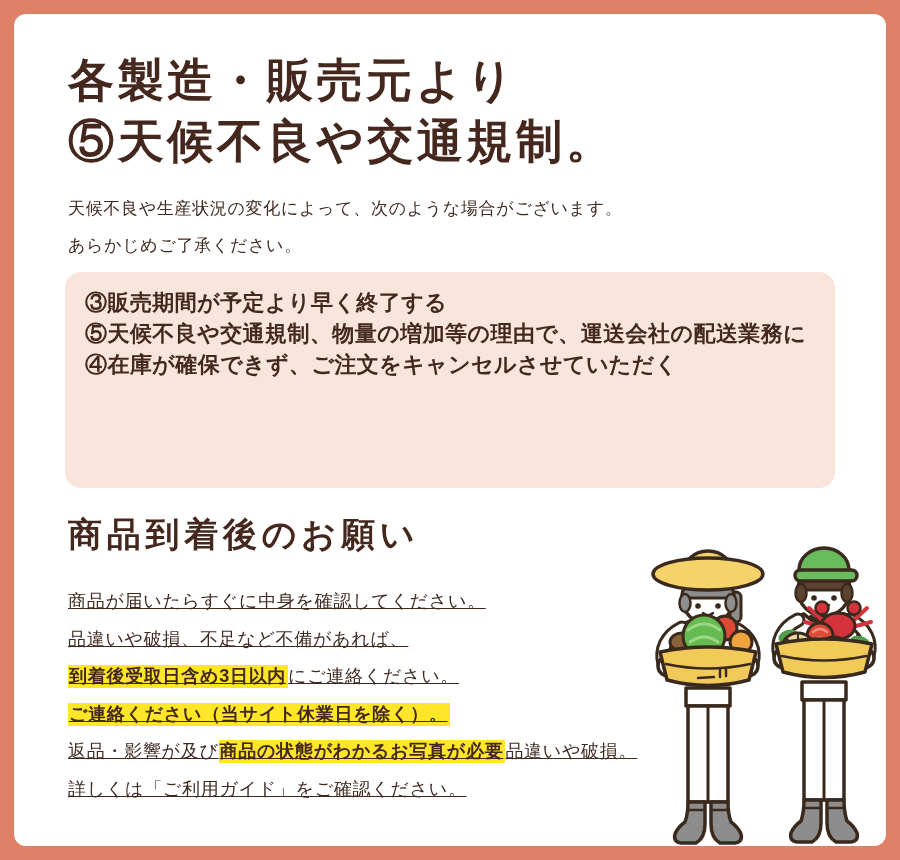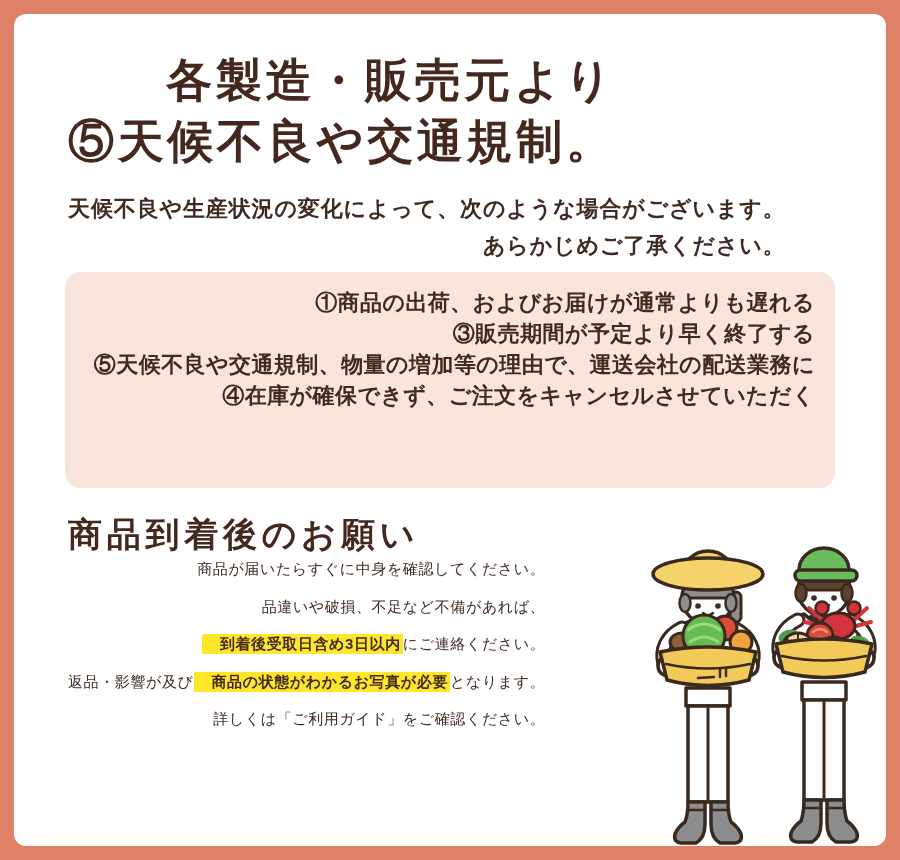--- a/index.html
+++ b/index.html
@@ -5,32 +5,32 @@
   * { margin:0; padding:0; box-sizing:border-box; }
   html,body { width:900px; height:860px; }
   body { font-family:"Liberation Sans", sans-serif; }
 
   .page {
     position:relative; width:900px; height:860px;
     background:#DF8166;
   }
   .content {
     position:absolute; left:14px; top:14px; right:14px; bottom:14px;
-    background:#FFFFFF; border-radius:12px; overflow:hidden;text-align:right;
+    background:#FFFFFF; border-radius:12px; overflow:hidden;
   }
 
   .main-title {
     position:absolute; left:54px; top:36px;
     font-size:46px; font-weight:700; color:#45281D;
     line-height:61px; letter-spacing:0.08em; white-space:nowrap;
   }
 
   .intro {
     position:absolute; left:54px; top:176px;
-    font-size:22px; color:#3F2A20; font-weight:700;
+    font-size:17px; color:#3F2A20; font-weight:400;
     line-height:37px; letter-spacing:0.04em; white-space:nowrap;
   }
 
   .notice-box {
     position:absolute; left:51px; top:258px;
     width:770px; height:216px;
     background:#F9E5DC; border-radius:16px;
     padding:15px 20px;
   }
   .notice-line {
@@ -38,27 +38,27 @@
     line-height:31px; letter-spacing:0.02em; white-space:nowrap;
   }
 
   .section-heading {
     position:absolute; left:54px; top:498px;
     font-size:34px; font-weight:700; color:#45281D;
     letter-spacing:0.14em; white-space:nowrap;
   }
 
   .after-body {
-    position:absolute; left:54px; top:536px;
-    font-size:15px; color:#3F2A20; font-weight:500;
-    line-height:37.5px; letter-spacing:0.04em; white-space:nowrap;
+    position:absolute; left:54px; top:569px;
+    font-size:18px; color:#3F2A20; font-weight:500;
+    line-height:37.5px; letter-spacing:0.04em; white-space:nowrap;text-decoration:underline;
   }
   .hl {
     background:#FFE629; font-weight:700; color:#43291D;
-    padding:1px 2px 2px 18px;
+    padding:1px 2px 2px 1px;
   }
 
   .illustration {
     position:absolute; left:622px; top:532px; width:250px; height:300px;
   }
 </style>
 </head>
 <body>
 
 <div class="page">
@@ -68,33 +68,33 @@
       <div>各製造・販売元より</div>
       <div>⑤天候不良や交通規制。</div>
     </div>
 
     <div class="intro">
       <div>天候不良や生産状況の変化によって、次のような場合がございます。</div>
       <div>あらかじめご了承ください。</div>
     </div>
 
     <div class="notice-box">
-      <div class="notice-line">①商品の出荷、およびお届けが通常よりも遅れる</div>
       <div class="notice-line">③販売期間が予定より早く終了する</div>
       <div class="notice-line">⑤天候不良や交通規制、物量の増加等の理由で、運送会社の配送業務に</div>
       <div class="notice-line">④在庫が確保できず、ご注文をキャンセルさせていただく</div>
     </div>
 
     <div class="section-heading">商品到着後のお願い</div>
 
     <div class="after-body">
       <div>商品が届いたらすぐに中身を確認してください。</div>
       <div>品違いや破損、不足など不備があれば、</div>
       <div><span class="hl">到着後受取日含め3日以内</span><span>にご連絡ください。</span></div>
-      <div><span>返品・影響が及び</span><span class="hl">商品の状態がわかるお写真が必要</span><span>となります。</span></div>
+      <div><span class="hl">ご連絡ください（当サイト休業日を除く）。</span></div>
+      <div><span>返品・影響が及び</span><span class="hl">商品の状態がわかるお写真が必要</span><span>品違いや破損。</span></div>
       <div>詳しくは「ご利用ガイド」をご確認ください。</div>
     </div>
 
     <svg class="illustration" viewBox="0 0 250 300" width="250" height="300">
 
       <g stroke-linecap="round" stroke-linejoin="round">
 
         <rect x="94" y="46" width="11" height="30" rx="5" fill="#8E8E8E" stroke="#3A2A1E" stroke-width="3"></rect>
 
         <circle cx="72" cy="52" r="26" fill="#FFFFFF" stroke="#3A2A1E" stroke-width="3.5"></circle>

